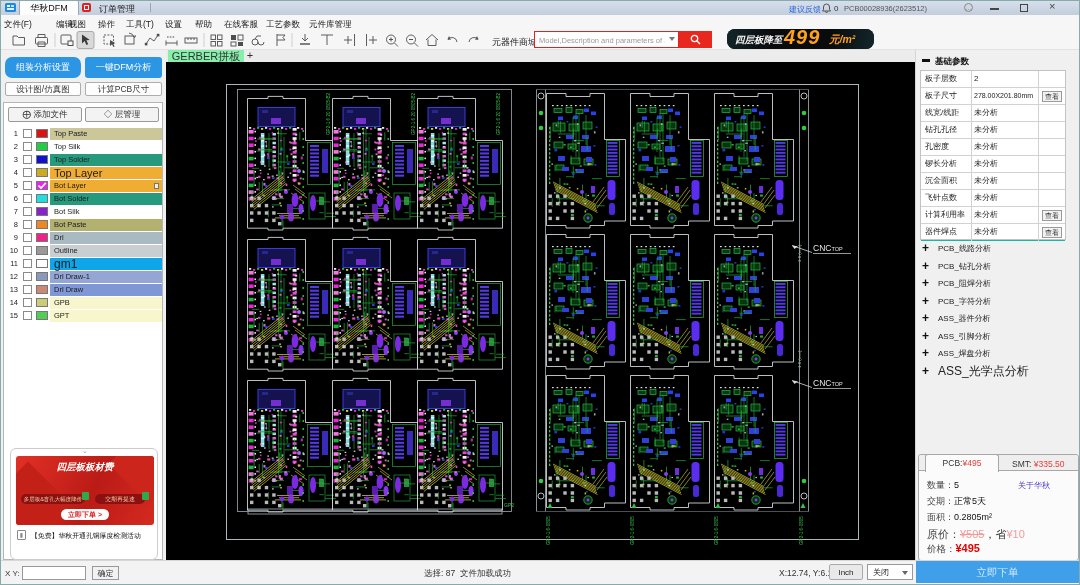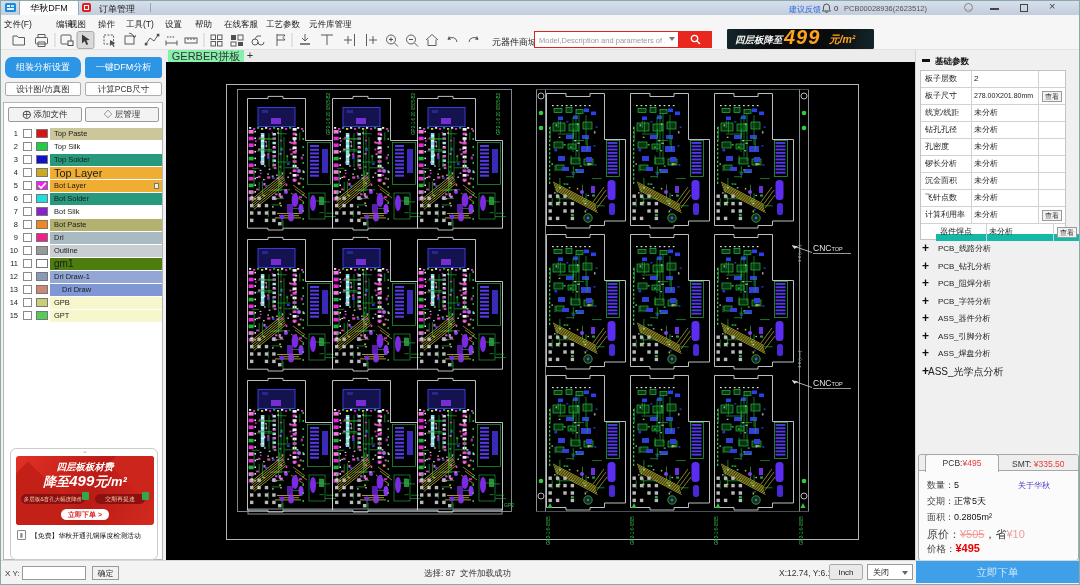--- a/index.html
+++ b/index.html
@@ -102,21 +102,21 @@
 <div class="abs" style="left:534px;top:31px;width:145px;height:17px;background:#fff;border:1px solid #d22">
   <div class="abs" style="left:4px;top:4px;font-size:7.5px;color:#9a9a9a;width:126px;overflow:hidden;white-space:nowrap">Model,Description and parameters of ...</div>
   <div class="abs" style="right:3px;top:5px;width:0;height:0;border:3px solid transparent;border-top:4px solid #777"></div>
 </div>
 <div class="abs" style="left:679px;top:31px;width:33px;height:17px;background:#e8281e">
   <svg class="abs" style="left:11px;top:3px" width="11" height="11" viewBox="0 0 11 11">
       <circle cx="4.5" cy="4.5" r="3.2" fill="none" stroke="#fff" stroke-width="1.3"></circle>
       <path d="M7,7 l3,3" stroke="#fff" stroke-width="1.3"></path>
     </svg>
 </div>
-<div class="abs" style="left:727px;top:29px;width:147px;height:20px;background:#0c0d0f;border-radius:2px;overflow:hidden">
+<div class="abs" style="left:727px;top:29px;width:147px;height:20px;background:#0c0d0f;border-radius:8px;overflow:hidden">
   <div class="abs" style="left:0;top:0;width:147px;height:20px;background:linear-gradient(100deg,#13262b 0%,#0a0b0d 30%,#0a0b0d 70%,#13262b 100%)"></div>
   <span class="abs" style="left:8px;top:5px;font-size:9.5px;font-weight:bold;font-style:italic;color:#f2f2f2">四层板降至</span>
   <span class="abs" style="left:57px;top:-3px;font-size:20px;font-weight:bold;font-style:italic;color:#ffa21c;letter-spacing:1px">499</span>
   <span class="abs" style="left:102px;top:4px;font-size:10.5px;font-weight:bold;font-style:italic;color:#ffa21c">元/m²</span>
 </div>
 
 <div class="abs" style="left:166px;top:50px;width:749px;height:12px;background:#ececec">
   <div class="abs" style="left:2px;top:0;width:76px;height:12px;background:#86efac;font-size:11px;color:#333;text-align:center;line-height:12px">GERBER拼板文件</div>
   <div class="abs" style="left:78px;top:-1px;width:12px;font-size:11px;color:#333;text-align:center">+</div>
 </div>
@@ -190,54 +190,53 @@
       <div style="position:absolute;left:0;top:142px;width:160px;height:13px">
         <div style="position:absolute;right:146px;top:1px;width:12px;text-align:right;font-size:7.5px;color:#222">10</div>
         <div style="position:absolute;left:19px;top:1px;width:9px;height:9px;background:#fff;border:1px solid #8a8a8a"></div>
         <div style="position:absolute;left:32px;top:1px;width:12px;height:9px;background:#999999;border:1px solid #777"></div>
         <div style="position:absolute;left:46px;top:0;width:112px;height:12px;background:#c9ced2;font-size:7.5px;color:#1c1c1c;line-height:12px;padding-left:4px;box-sizing:border-box">Outline</div>
       </div>
       <div style="position:absolute;left:0;top:155px;width:160px;height:13px">
         <div style="position:absolute;right:146px;top:1px;width:12px;text-align:right;font-size:7.5px;color:#222">11</div>
         <div style="position:absolute;left:19px;top:1px;width:9px;height:9px;background:#fff;border:1px solid #8a8a8a"></div>
         <div style="position:absolute;left:32px;top:1px;width:12px;height:9px;background:#ffffff;border:1px solid #777"></div>
-        <div style="position:absolute;left:46px;top:0;width:112px;height:12px;background:#4d7c0f;font-size:10px;color:#1c1c1c;line-height:12px;padding-left:4px;box-sizing:border-box">gm1</div>
+        <div style="position:absolute;left:46px;top:0;width:112px;height:12px;background:#0ea5e9;font-size:12px;color:#1c1c1c;line-height:12px;padding-left:4px;box-sizing:border-box">gm1</div>
       </div>
       <div style="position:absolute;left:0;top:168px;width:160px;height:13px">
         <div style="position:absolute;right:146px;top:1px;width:12px;text-align:right;font-size:7.5px;color:#222">12</div>
         <div style="position:absolute;left:19px;top:1px;width:9px;height:9px;background:#fff;border:1px solid #8a8a8a"></div>
         <div style="position:absolute;left:32px;top:1px;width:12px;height:9px;background:#8899bb;border:1px solid #777"></div>
         <div style="position:absolute;left:46px;top:0;width:112px;height:12px;background:#93a6d4;font-size:7.5px;color:#1c1c1c;line-height:12px;padding-left:4px;box-sizing:border-box">Drl Draw-1</div>
       </div>
       <div style="position:absolute;left:0;top:181px;width:160px;height:13px">
         <div style="position:absolute;right:146px;top:1px;width:12px;text-align:right;font-size:7.5px;color:#222">13</div>
         <div style="position:absolute;left:19px;top:1px;width:9px;height:9px;background:#fff;border:1px solid #8a8a8a"></div>
         <div style="position:absolute;left:32px;top:1px;width:12px;height:9px;background:#cc8877;border:1px solid #777"></div>
-        <div style="position:absolute;left:46px;top:0;width:112px;height:12px;background:#7f97d4;font-size:7.5px;color:#1c1c1c;line-height:12px;padding-left:12px;box-sizing:border-box">Drl Draw</div>
+        <div style="position:absolute;left:46px;top:0;width:112px;height:12px;background:#7f97d4;font-size:7.5px;color:#1c1c1c;line-height:12px;padding-left:4px;box-sizing:border-box">Drl Draw</div>
       </div>
       <div style="position:absolute;left:0;top:194px;width:160px;height:13px">
         <div style="position:absolute;right:146px;top:1px;width:12px;text-align:right;font-size:7.5px;color:#222">14</div>
         <div style="position:absolute;left:19px;top:1px;width:9px;height:9px;background:#fff;border:1px solid #8a8a8a"></div>
         <div style="position:absolute;left:32px;top:1px;width:12px;height:9px;background:#cccc77;border:1px solid #777"></div>
         <div style="position:absolute;left:46px;top:0;width:112px;height:12px;background:#f8f6cd;font-size:7.5px;color:#1c1c1c;line-height:12px;padding-left:4px;box-sizing:border-box">GPB</div>
       </div>
       <div style="position:absolute;left:0;top:207px;width:160px;height:13px">
         <div style="position:absolute;right:146px;top:1px;width:12px;text-align:right;font-size:7.5px;color:#222">15</div>
         <div style="position:absolute;left:19px;top:1px;width:9px;height:9px;background:#fff;border:1px solid #8a8a8a"></div>
         <div style="position:absolute;left:32px;top:1px;width:12px;height:9px;background:#55cc55;border:1px solid #777"></div>
         <div style="position:absolute;left:46px;top:0;width:112px;height:12px;background:#f8f6cd;font-size:7.5px;color:#1c1c1c;line-height:12px;padding-left:4px;box-sizing:border-box">GPT</div>
       </div>
 
     <div class="abs" style="left:6px;top:345px;width:148px;height:112px;background:#fff;border:1px solid #ccc;border-radius:6px">
       <div class="abs" style="left:68px;top:0px;width:12px;height:4px;color:#999;font-size:7px;line-height:4px;text-align:center">⌄</div>
       <div class="abs" style="left:5px;top:7px;width:138px;height:69px;border-radius:3px;overflow:hidden;background:linear-gradient(115deg,#e23126,#bb1b16 55%,#d42a20)">
         <div class="abs" style="left:-18px;top:18px;width:60px;height:60px;background:#c32018;transform:rotate(45deg)"></div>
         <div class="abs" style="left:104px;top:-20px;width:56px;height:56px;background:#cc251c;transform:rotate(45deg)"></div>
         <div class="abs" style="left:0;top:5px;width:138px;text-align:center;font-size:9.5px;font-weight:bold;color:#fff;font-style:italic">四层板板材费</div>
-        <div class="abs" style="left:0;top:16px;width:138px;text-align:center;font-size:13px;font-weight:bold;color:#fff;font-style:italic">降至<span style="font-size:15px">499</span>元/m²</div>
         <div class="abs" style="left:5px;top:38px;width:64px;height:10px;background:#8c1012;border-radius:5px;color:#f5c9a0;font-size:5.5px;text-align:center;line-height:10px">多层板&amp;盲孔大幅度降价</div>
         <div class="abs" style="left:66px;top:36px;width:7px;height:8px;background:#2faa4a;border-radius:1px"></div>
         <div class="abs" style="left:79px;top:38px;width:50px;height:10px;background:#8c1012;border-radius:5px;color:#f5c9a0;font-size:6px;text-align:center;line-height:10px">交期再提速</div>
         <div class="abs" style="left:126px;top:36px;width:7px;height:8px;background:#2faa4a;border-radius:1px"></div>
         <div class="abs" style="left:45px;top:53px;width:48px;height:11px;background:#fff;border-radius:6px;color:#d22;font-size:7px;font-weight:bold;text-align:center;line-height:11px">立即下单 &gt;</div>
       </div>
       <div class="abs" style="left:6px;top:81px;width:9px;height:10px;border:1px solid #888;border-radius:1px;font-size:6px;color:#888;text-align:center;line-height:9px">▮</div>
       <div class="abs" style="left:20px;top:82px;font-size:7px;color:#111;white-space:nowrap;transform:scale(0.98);transform-origin:left">【免费】华秋开通孔铜厚度检测活动</div>
     </div>
   </div>
@@ -740,21 +739,21 @@
         <div style="position:absolute;left:50px;top:0;width:1px;height:17px;background:#d2d2d2"></div>
         <div style="position:absolute;right:26px;top:0;width:1px;height:17px;background:#d2d2d2"></div>
       </div>
       <div style="position:absolute;left:0;top:136px;width:100%;height:17px;border-bottom:1px solid #d2d2d2;box-sizing:border-box">
         <div style="position:absolute;left:4px;top:0;font-size:8px;color:#222;line-height:16px">计算利用率</div>
         <div style="position:absolute;left:53px;top:0;font-size:8px;color:#222;line-height:16px">未分析</div>
         <div style="position:absolute;right:3px;top:2.5px;width:20px;height:11px;border:1px solid #9a9a9a;background:#f2f2f2;font-size:7px;color:#333;text-align:center;line-height:10px">查看</div>
         <div style="position:absolute;left:50px;top:0;width:1px;height:17px;background:#d2d2d2"></div>
         <div style="position:absolute;right:26px;top:0;width:1px;height:17px;background:#d2d2d2"></div>
       </div>
-      <div style="position:absolute;left:15px;top:153px;width:100%;height:17px;border-bottom:7px solid #14b8a6;box-sizing:border-box">
+      <div style="position:absolute;left:0;top:153px;width:100%;height:17px;border-bottom:1px solid #14b8a6;box-sizing:border-box">
         <div style="position:absolute;left:4px;top:0;font-size:8px;color:#222;line-height:16px">器件焊点</div>
         <div style="position:absolute;left:53px;top:0;font-size:8px;color:#222;line-height:16px">未分析</div>
         <div style="position:absolute;right:3px;top:2.5px;width:20px;height:11px;border:1px solid #9a9a9a;background:#f2f2f2;font-size:7px;color:#333;text-align:center;line-height:10px">查看</div>
         <div style="position:absolute;left:50px;top:0;width:1px;height:17px;background:#d2d2d2"></div>
         <div style="position:absolute;right:26px;top:0;width:1px;height:17px;background:#d2d2d2"></div>
       </div>
     </div>
   <div style="position:absolute;left:6px;top:194px;font-size:12px;font-weight:bold;color:#111;line-height:9px">+</div>
     <div style="position:absolute;left:22px;top:194px;font-size:8px;color:#222;line-height:9px">PCB_线路分析</div>
     <div style="position:absolute;left:6px;top:212px;font-size:12px;font-weight:bold;color:#111;line-height:9px">+</div>
@@ -763,21 +762,21 @@
     <div style="position:absolute;left:22px;top:229px;font-size:8px;color:#222;line-height:9px">PCB_阻焊分析</div>
     <div style="position:absolute;left:6px;top:247px;font-size:12px;font-weight:bold;color:#111;line-height:9px">+</div>
     <div style="position:absolute;left:22px;top:247px;font-size:8px;color:#222;line-height:9px">PCB_字符分析</div>
     <div style="position:absolute;left:6px;top:264px;font-size:12px;font-weight:bold;color:#111;line-height:9px">+</div>
     <div style="position:absolute;left:22px;top:264px;font-size:8px;color:#222;line-height:9px">ASS_器件分析</div>
     <div style="position:absolute;left:6px;top:282px;font-size:12px;font-weight:bold;color:#111;line-height:9px">+</div>
     <div style="position:absolute;left:22px;top:282px;font-size:8px;color:#222;line-height:9px">ASS_引脚分析</div>
     <div style="position:absolute;left:6px;top:299px;font-size:12px;font-weight:bold;color:#111;line-height:9px">+</div>
     <div style="position:absolute;left:22px;top:299px;font-size:8px;color:#222;line-height:9px">ASS_焊盘分析</div>
     <div style="position:absolute;left:6px;top:317px;font-size:12px;font-weight:bold;color:#111;line-height:9px">+</div>
-    <div style="position:absolute;left:12px;top:317px;font-size:10px;color:#222;line-height:9px">ASS_光学点分析</div>
+    <div style="position:absolute;left:22px;top:317px;font-size:12px;color:#222;line-height:9px">ASS_光学点分析</div>
 
   <div class="abs" style="left:2px;top:404px;width:161px;height:107px;background:#fbfbfb;border:1px solid #a8a8a8;border-radius:3px">
     <div class="abs" style="left:0;top:0;width:159px;height:16px;background:#eee;border-bottom:1px solid #a8a8a8;border-radius:3px 3px 0 0"></div>
     <div class="abs" style="left:6px;top:-1px;width:74px;height:18px;background:#fbfbfb;border:1px solid #a8a8a8;border-bottom:none;border-radius:3px 3px 0 0;text-align:center;font-size:8.5px;line-height:17px"><span style="color:#333">PCB:</span><span style="color:#e53c3c">¥495</span></div>
     <div class="abs" style="left:93px;top:4px;font-size:8.5px"><span style="color:#333">SMT: </span><span style="color:#e53c3c">¥335.50</span></div>
     <div class="abs" style="left:8px;top:24px;font-size:9px;color:#444">数量：<span style="color:#111">5</span></div>
     <div class="abs" style="left:99px;top:25px;font-size:8px;color:#5240c8">关于华秋</div>
     <div class="abs" style="left:8px;top:40px;font-size:9px;color:#444">交期：<span style="color:#111">正常5天</span></div>
     <div class="abs" style="left:8px;top:56px;font-size:9px;color:#444">面积：<span style="color:#111">0.2805m²</span></div>
     <div class="abs" style="left:8px;top:72px;font-size:11px;color:#444">原价：<span style="color:#f29a9a;text-decoration:line-through">¥505</span><span style="color:#333">，省</span><span style="color:#f29a9a">¥10</span></div>

